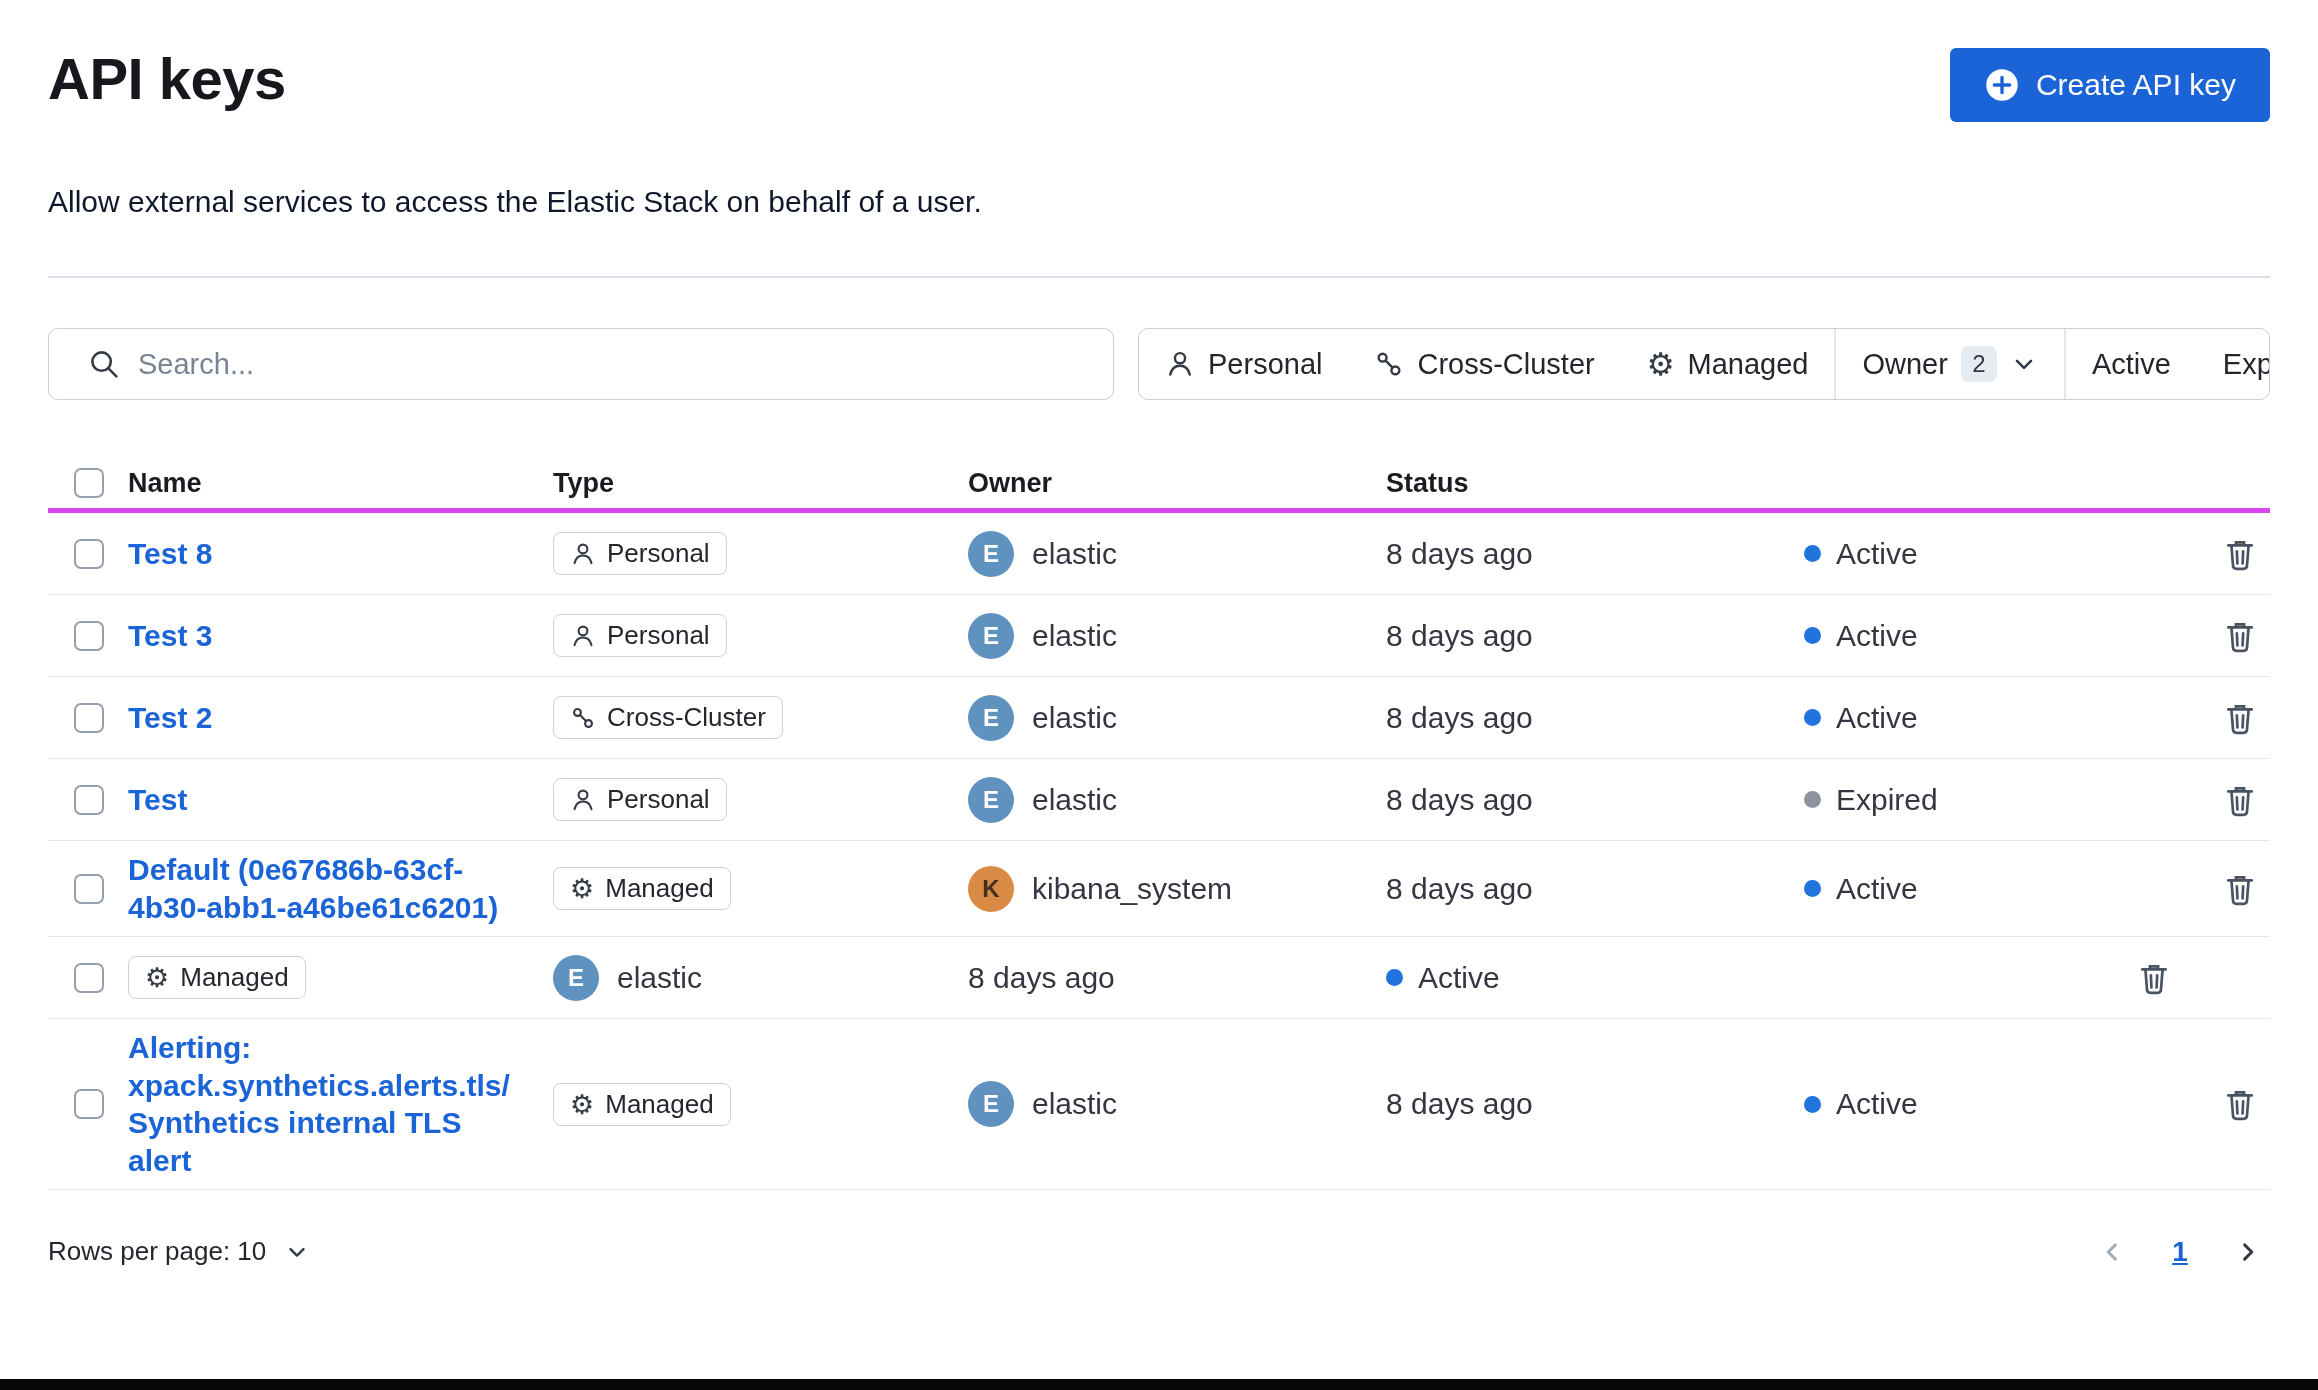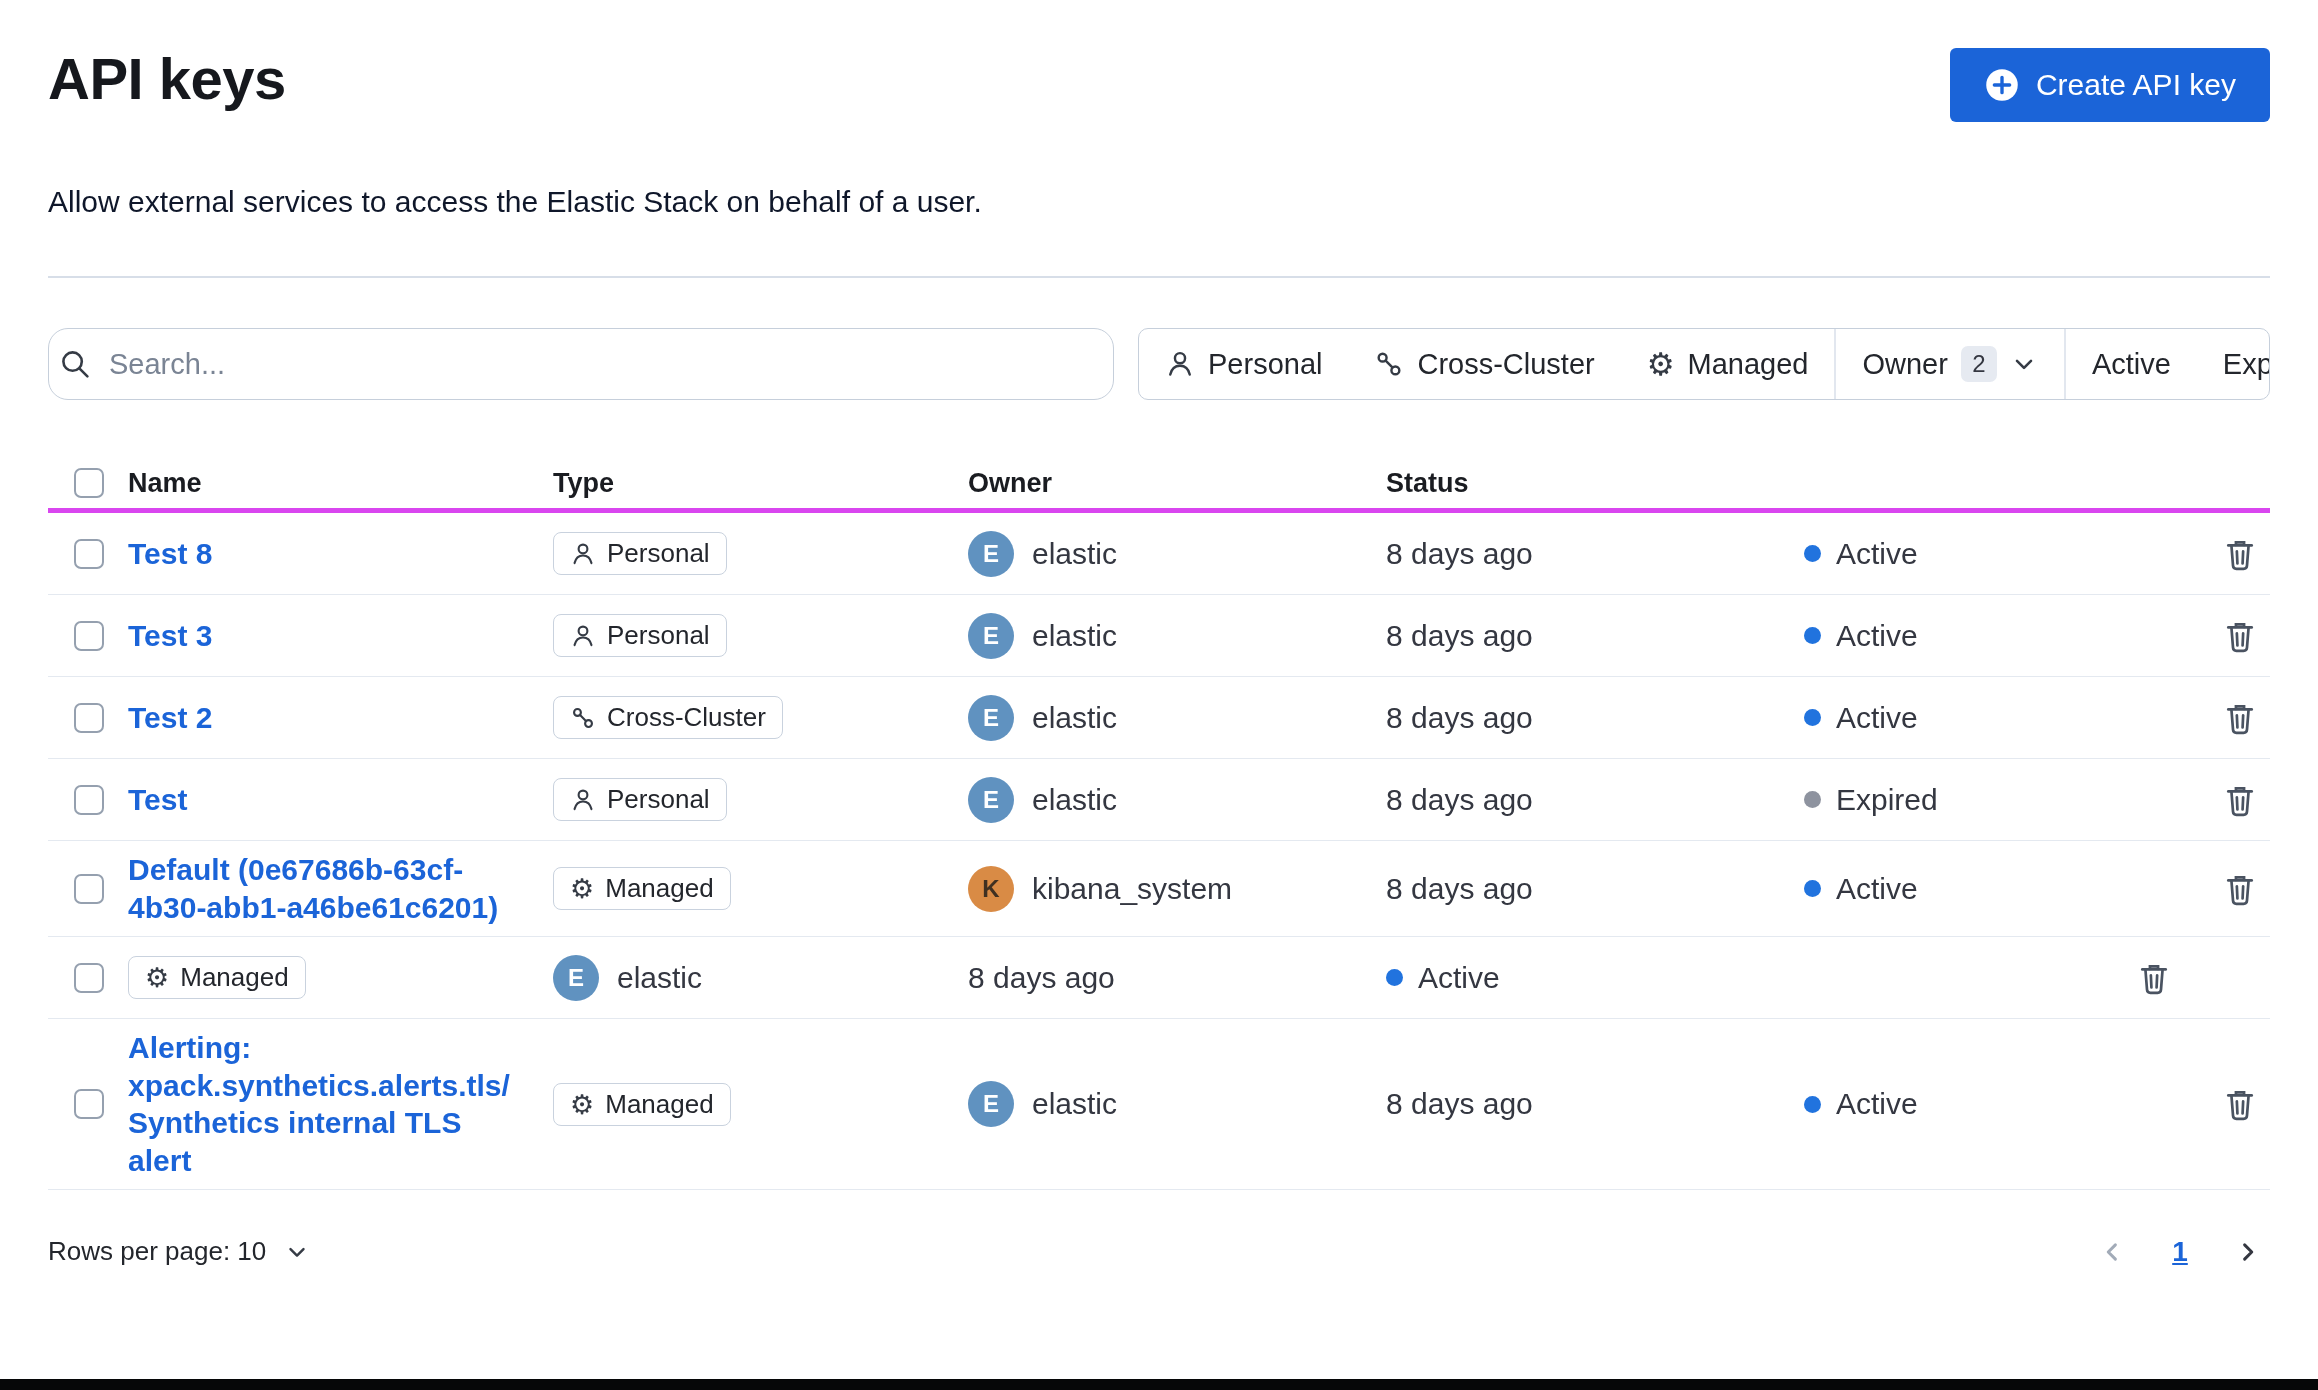--- a/index.html
+++ b/index.html
@@ -9,21 +9,21 @@
   button { font-family:inherit; background:none; border:none; cursor:pointer; color:inherit; }
 
   .page { padding:44px 48px 0; }
   .page-header { display:flex; align-items:flex-start; justify-content:space-between; }
   .page-title { font-size:58px; font-weight:700; color:#16181D; letter-spacing:-0.5px; line-height:1.2; }
   .create-btn { display:flex; align-items:center; gap:16px; background:var(--primary,#1B64D8); color:#fff; border-radius:6px; height:74px; padding:0 34px; font-size:30px; font-weight:500; margin-top:4px; }
   .subtitle { margin-top:62px; font-size:30px; line-height:1.2; color:#0f172a; }
   .divider { border:none; border-top:2px solid #D7DEE8; margin-top:56px; }
 
   .controls { display:flex; gap:24px; margin-top:50px; }
-  .search-box { flex:0 0 1066px; height:72px; border:1px solid #C6CFDB; border-radius:20px; background:#fff; display:flex; align-items:center; gap:18px; padding:0 10px; }
+  .search-box { flex:0 0 1066px; height:72px; border:1px solid #C6CFDB; border-radius:10px; background:#fff; display:flex; align-items:center; gap:18px; padding:0 39px; }
   .search-box input { flex:1; border:none; outline:none; font-size:29px; font-family:inherit; color:#343741; background:transparent; }
   .search-box input::placeholder { color:#7A8494; }
   .filter-group { flex:1; height:72px; border:1px solid #C6CFDB; border-radius:10px; background:#fff; display:flex; align-items:center; overflow:hidden; }
   .filter-btn { height:100%; display:flex; align-items:center; gap:13px; padding:0 26px; font-size:29px; font-weight:500; color:#23262C; white-space:nowrap; }
   .fg-sep { width:2px; height:100%; background:#E2E7EF; flex:0 0 auto; }
   .count-badge { min-width:36px; height:36px; padding:0 9px; background:#E6EAF1; border-radius:7px; display:flex; align-items:center; justify-content:center; font-size:24px; font-weight:500; color:#343741; }
   .f-icon { display:inline-flex; align-items:center; }
   .gear-glyph { font-family:"DejaVu Sans",sans-serif; line-height:1; color:#353B45; }
   .filter-gear { font-size:31px; }
 

